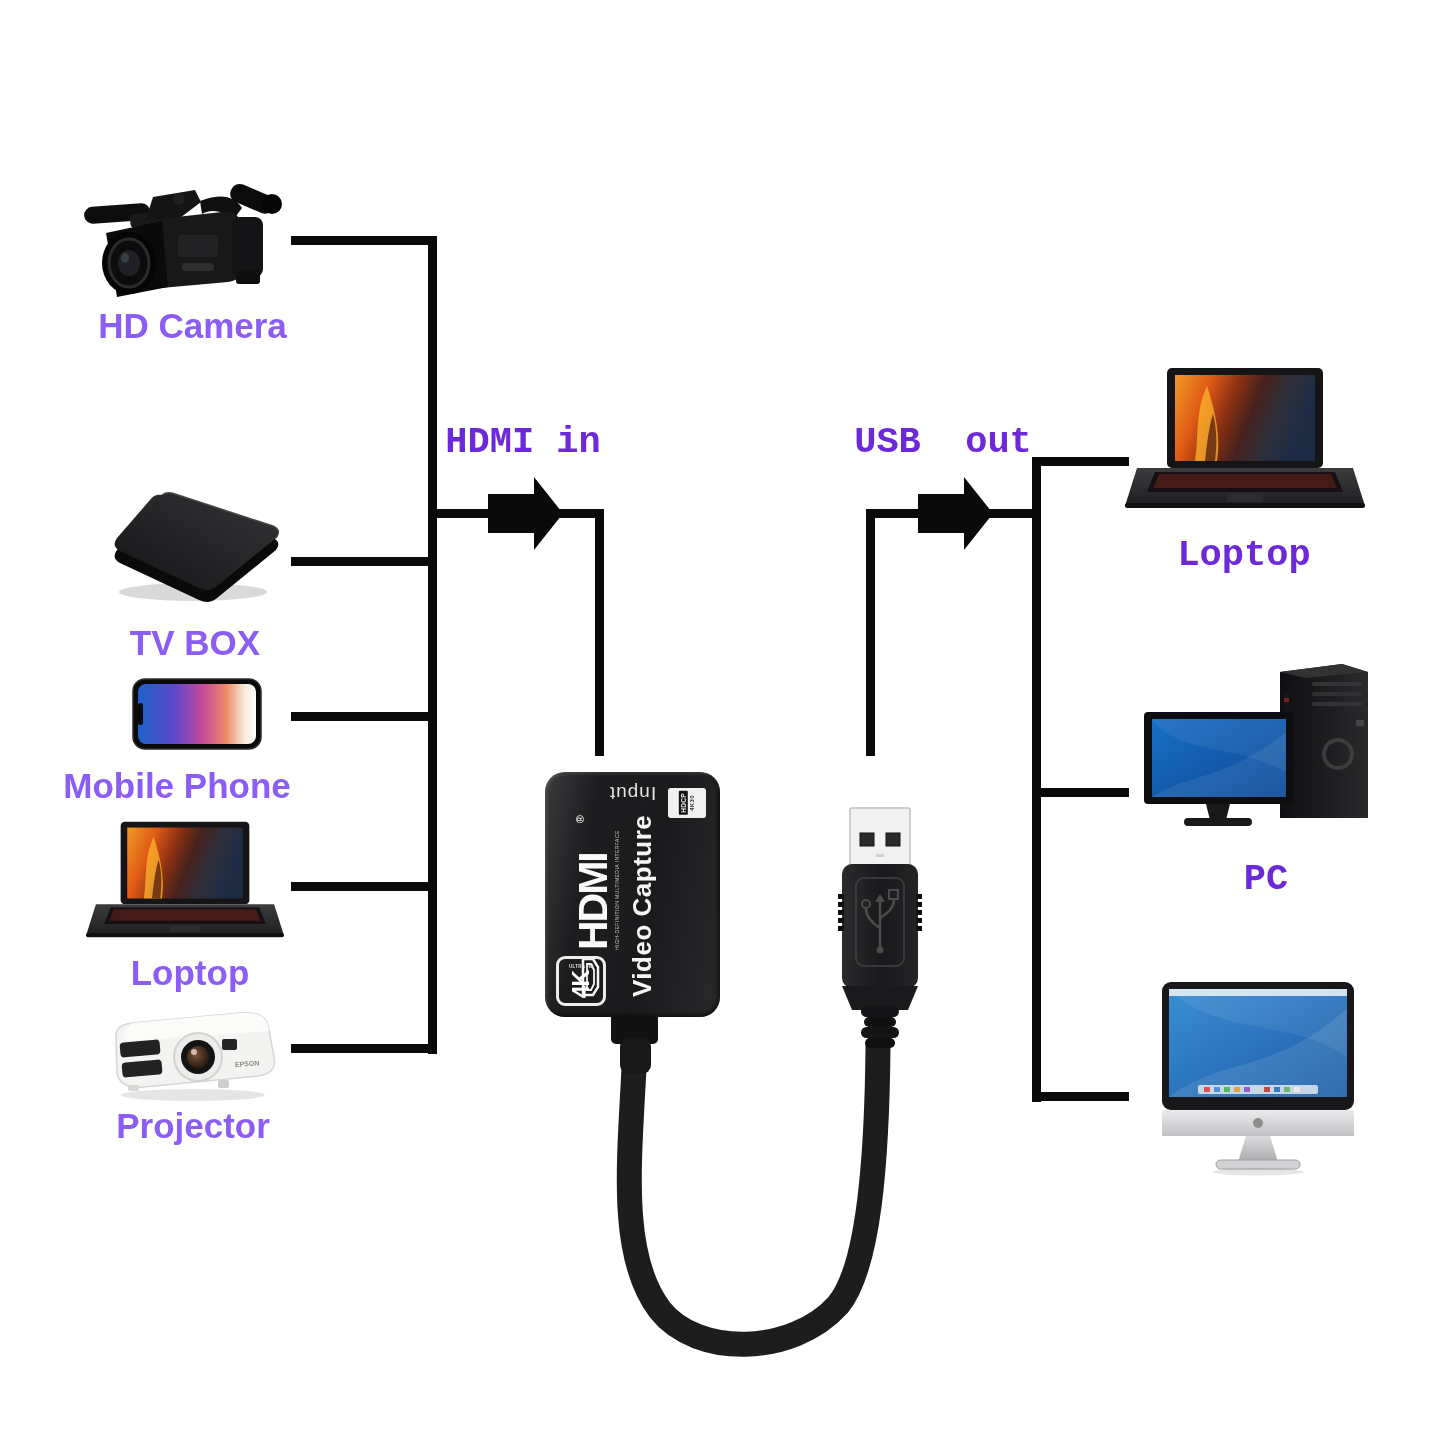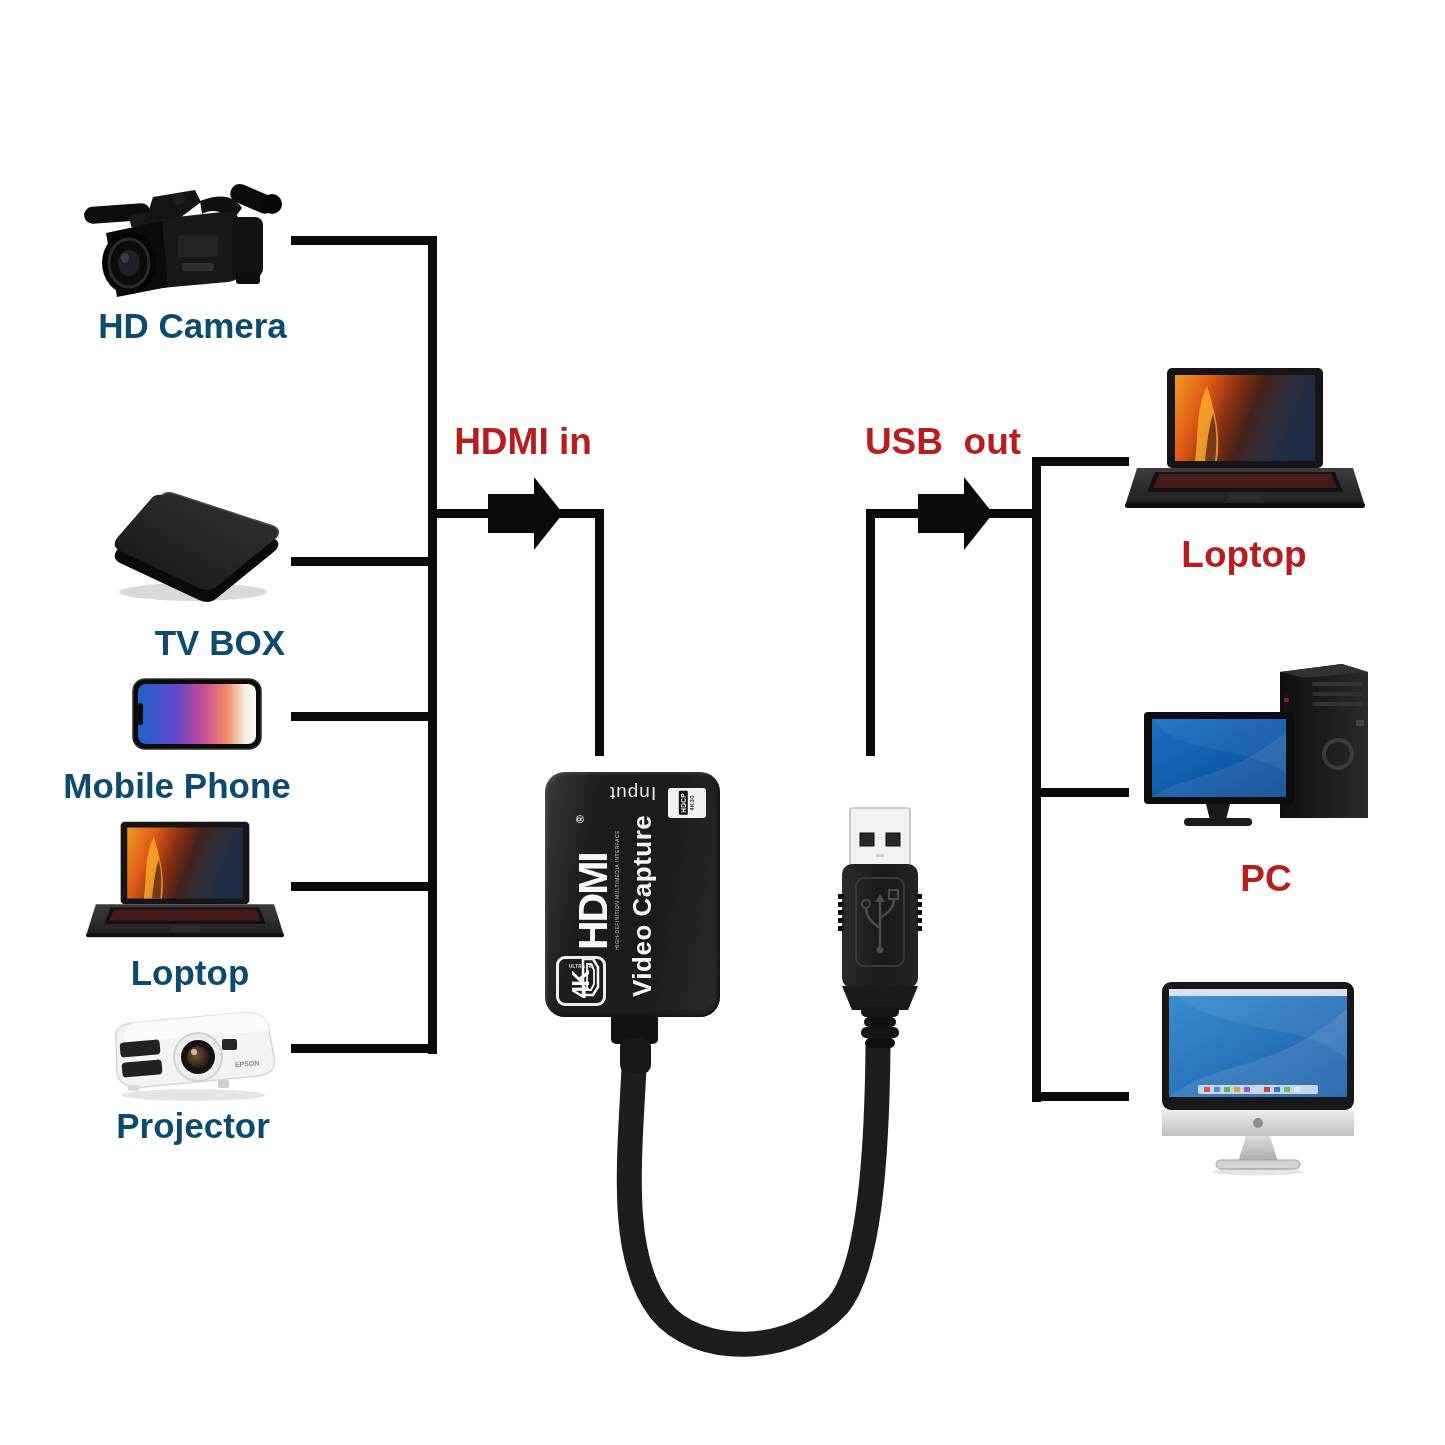--- a/index.html
+++ b/index.html
@@ -1,24 +1,24 @@
 <!DOCTYPE html>
 <html><head>
 <meta charset="utf-8">
 <style>
   html,body{margin:0;padding:0;background:#ffffff;}
   .canvas{
     position:relative;width:1445px;height:1445px;background:#ffffff;overflow:hidden;
     font-family:"Liberation Sans", sans-serif;
   }
   .lbl{
-    position:absolute;text-align:center;font-weight:bold;color:#0c4a6e;
+    position:absolute;text-align:center;font-weight:bold;color:#8b5cf6;
     font-size:35px;letter-spacing:0px;line-height:1.05;
   }
-  .lbl-flow{font-size:37px;color:#b91c1c;white-space:pre;}
+  .lbl-flow{font-size:37px;color:#6d28d9;white-space:pre;font-family:Liberation Mono, monospace;}
   svg{position:absolute;display:block;}
   
   .capture{
     position:absolute;left:545px;top:772px;width:175px;height:245px;border-radius:20px;
     background:linear-gradient(100deg,#3a3a3c 0%,#1d1d1f 26%,#1b1b1d 60%,#2a2a2c 100%);
     box-shadow:inset 2px 2px 3px rgba(255,255,255,0.12), inset -2px -2px 4px rgba(0,0,0,0.6);
   }
   .dev-input{
     position:absolute;left:0px;top:10px;width:175px;text-align:center;
     transform:rotate(180deg);color:#e3e3e3;font-size:19px;letter-spacing:1px;font-weight:500;
@@ -356,21 +356,21 @@
       </div>
       <div class="product-name">Video Capture</div>
     </div>
     <div class="badge4k">
       <span class="big">4K</span>
       <span class="sub">ULTRA HD</span>
     </div>
   </div>
 
   <div class="lbl" style="left:80px;top:308px;width:225px;">HD Camera</div>
-  <div class="lbl" style="left:105px;top:625px;width:180px;text-align:right;">TV BOX</div>
+  <div class="lbl" style="left:105px;top:625px;width:180px;">TV BOX</div>
   <div class="lbl" style="left:42px;top:768px;width:270px;">Mobile Phone</div>
   <div class="lbl" style="left:100px;top:955px;width:180px;">Loptop</div>
   <div class="lbl" style="left:88px;top:1108px;width:210px;">Projector</div>
   <div class="lbl lbl-flow" style="left:432px;top:423px;width:182px;">HDMI in</div>
   <div class="lbl lbl-flow" style="left:848px;top:423px;width:190px;">USB  out</div>
   <div class="lbl lbl-flow" style="left:1153px;top:536px;width:182px;">Loptop</div>
   <div class="lbl lbl-flow" style="left:1191px;top:860px;width:150px;text-align:center;">PC</div>
 
 </div>
 

